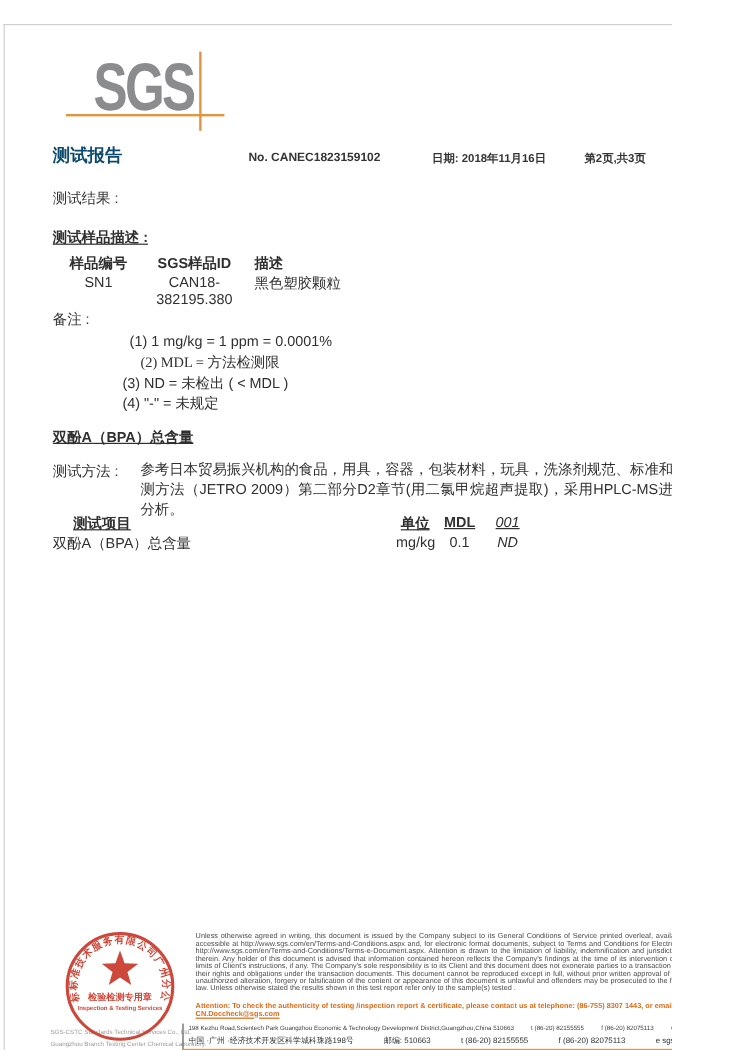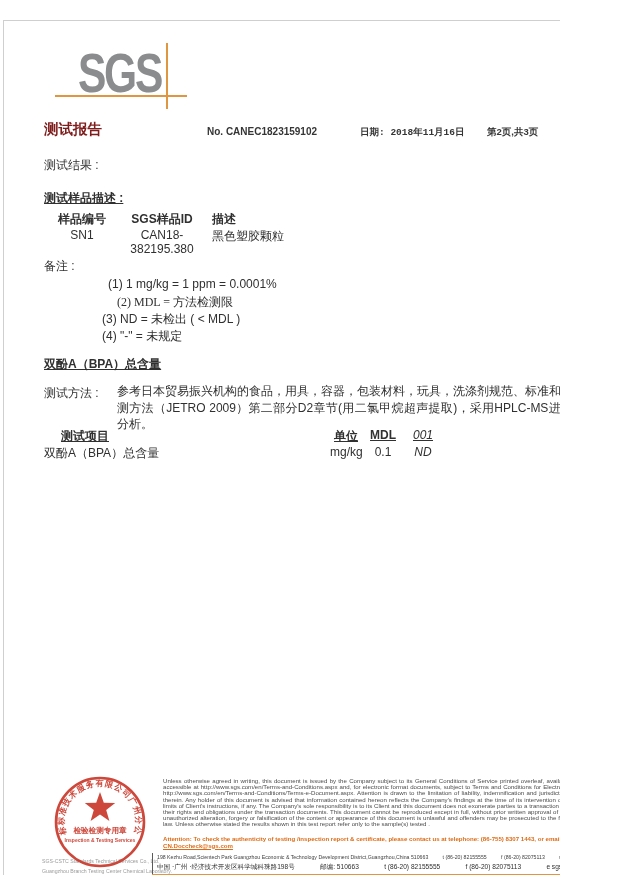--- a/index.html
+++ b/index.html
@@ -13,23 +13,23 @@
   .edge-right{left:614px;top:8px;width:1px;height:867px;background:#cfcfcf;}
   .edge-top{left:3px;top:8px;width:612px;height:1px;background:#cfcfcf;}
   
   .logo-text{
     left:78px;top:33px;font-size:56px;line-height:1;font-weight:bold;color:#8a8c8e;
     letter-spacing:-3px;transform:scaleX(0.76);transform-origin:left top;
   }
   .logo-hline{left:55px;top:83px;width:132px;height:2px;background:#e09540;}
   .logo-vline{left:166px;top:31px;width:2px;height:66px;background:#e09540;}
   
-  .report-title{left:44px;top:108px;font-size:14.5px;font-weight:bold;color:#7f1d1d;}
+  .report-title{left:44px;top:108px;font-size:14.5px;font-weight:bold;color:#0c4a6e;}
   .report-no{left:207px;top:114px;font-size:10px;font-weight:bold;color:#353535;}
-  .report-date{left:360px;top:114px;font-size:9.5px;font-weight:bold;color:#353535;font-family:Liberation Mono, monospace;}
+  .report-date{left:360px;top:114px;font-size:9.5px;font-weight:bold;color:#353535;}
   .report-page{left:487px;top:114px;font-size:9.5px;font-weight:bold;color:#353535;}
   .txt{font-size:12px;color:#303030;}
   .bold{font-weight:bold;}
   .und{text-decoration:underline;}
   .ctr{text-align:center;}
   .results-label{left:44px;top:145px;}
   .sampledesc-label{left:44px;top:178px;}
   
   .st-h1{left:50px;top:199px;width:64px;}
   .st-h2{left:118px;top:199px;width:88px;}

